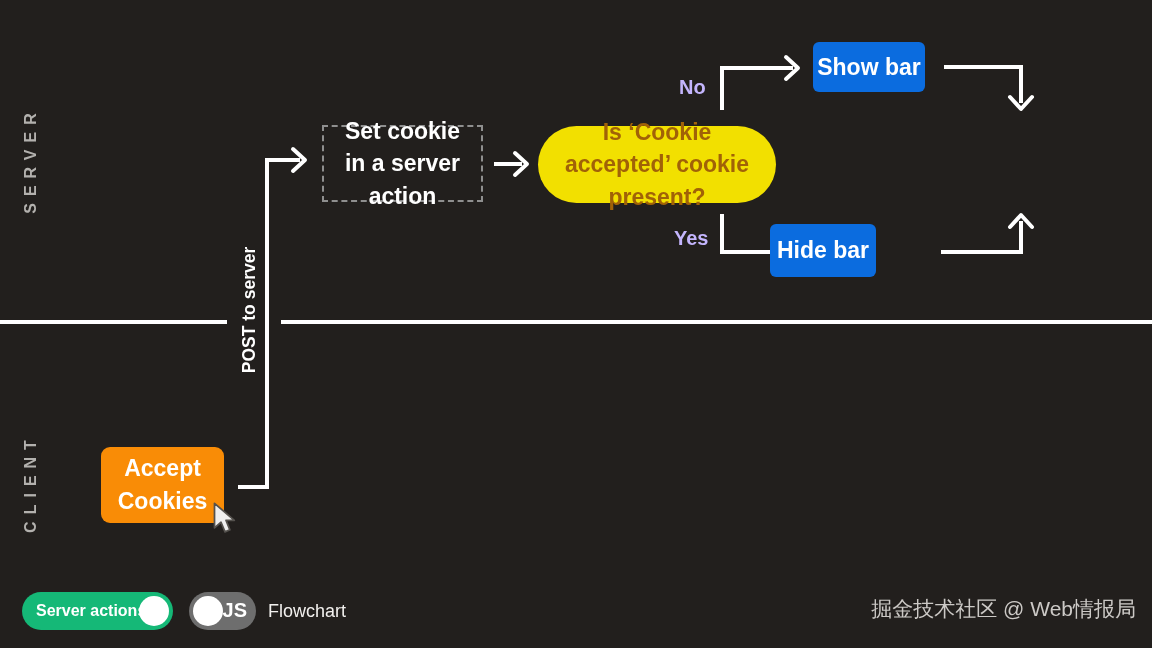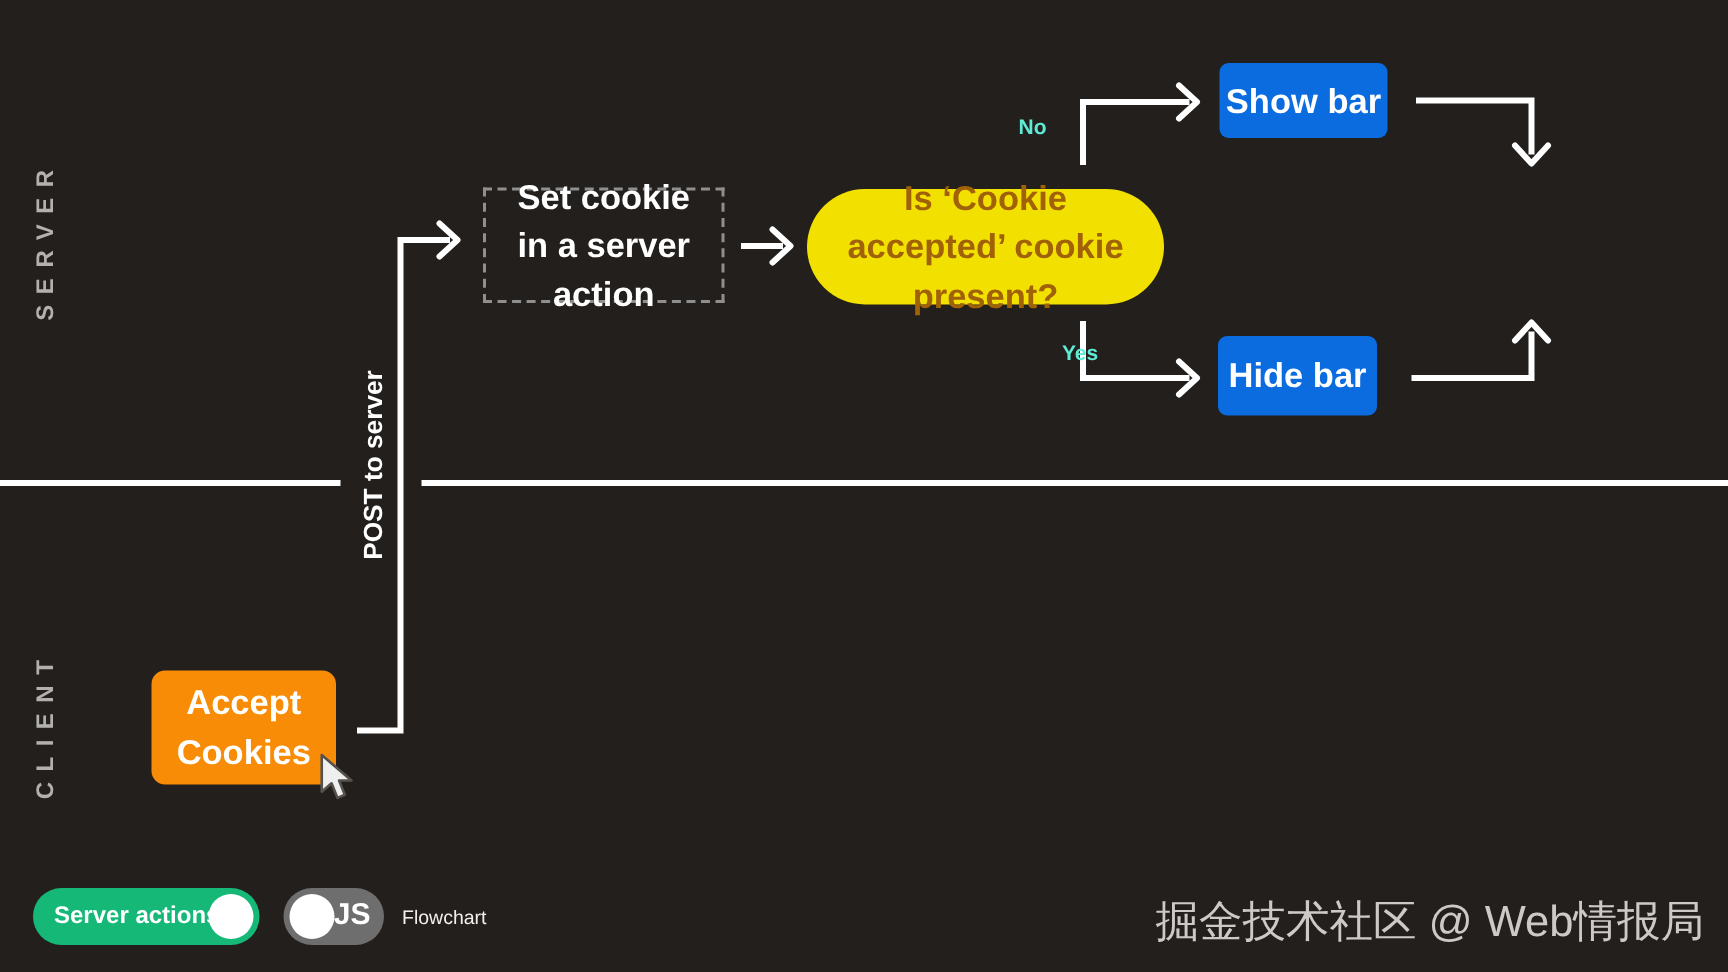--- a/index.html
+++ b/index.html
@@ -21,35 +21,35 @@
     text-align:center; font-weight:bold; font-size:23px; line-height:1.42;
   }
   .dashed { border:2px dashed var(--dashed_border,#8f8f8f); color:#fff; }
   .pill-yellow { background: var(--accent_yellow,#f2e000); color:#a16207; border-radius:40px; }
   .btn-blue   { background: var(--accent_blue,#0b6cdf); color:#fff; border-radius:6px; }
   .btn-orange { background: var(--accent_orange,#f98c06); color:#fff; border-radius:9px; }
 
   .vlabel { position:absolute; white-space:nowrap; transform:translate(-50%,-50%) rotate(-90deg); }
   .lane-label { font-weight:bold; font-size:16px; letter-spacing:7px; color:var(--lane_label,#b3b1ae); }
   .post-label { font-weight:bold; font-size:17.5px; color:#fff; }
-  .edge-label { position:absolute; color:#5eead4; font-weight:bold; font-size:14px; }
+  .edge-label { position:absolute; color:#c4b5fd; font-weight:bold; font-size:20px; }
 
   .toggle { position:absolute; top:592px; height:38px; border-radius:19px; }
   .toggle .knob { position:absolute; top:4px; width:30px; height:30px; border-radius:50%; background:#fff; }
   .toggle-green { left:22px; width:151px; background:var(--accent_green,#15b877); }
   .toggle-green .label { position:absolute; left:14px; top:0; height:38px; display:flex; align-items:center;
                          color:#fff; font-weight:bold; font-size:16px; }
   .toggle-green .knob { right:4px; }
   .toggle-gray { left:189px; width:67px; background:var(--toggle_gray,#6e6e6e); }
   .toggle-gray .knob { left:4px; }
   .toggle-gray .label { position:absolute; right:9px; top:0; height:37px; display:flex; align-items:center;
                         color:#fff; font-weight:bold; font-size:20px; }
   .flowchart-label { position:absolute; left:268px; top:592px; height:38px; display:flex; align-items:center;
-                     color:#f2f0ee; font-size:13px; }
-  .watermark { position:absolute; right:16px; top:595px; font-size:29px; color:var(--watermark_gray,#ccc9c6); }
+                     color:#f2f0ee; font-size:18px; }
+  .watermark { position:absolute; right:16px; top:595px; font-size:21px; color:var(--watermark_gray,#ccc9c6); }
   .cursor { position:absolute; left:211px; top:502px; }
 </style>
 </head>
 <body>
 
 <div class="stage">
 
   <svg class="connectors" aria-hidden="true">
 
     <path d="M0 322 H227"></path>
@@ -79,25 +79,25 @@
 
   <div class="node btn-orange" style="left:101px; top:447px; width:123px; height:76px; padding:0 10px;">Accept Cookies</div>
 
   <div class="vlabel post-label" style="left:249px; top:310px;">POST to server</div>
 
   <div class="node dashed" style="left:322px; top:125px; width:161px; height:77px; padding:0 12px;">Set cookie in a server action</div>
 
   <div class="node pill-yellow" style="left:538px; top:126px; width:238px; height:77px; padding:0 18px;">Is ‘Cookie accepted’ cookie present?</div>
 
   <div class="edge-label" style="left:679px; top:76px;">No</div>
-  <div class="edge-label" style="left:674px; top:227px;margin-left:34px;">Yes</div>
+  <div class="edge-label" style="left:674px; top:227px;">Yes</div>
 
   <div class="node btn-blue" style="left:813px; top:42px; width:112px; height:50px;">Show bar</div>
 
-  <div class="node btn-blue" style="left:812px; top:224px; width:106px; height:53px;">Hide bar</div>
+  <div class="node btn-blue" style="left:770px; top:224px; width:106px; height:53px;">Hide bar</div>
 
 
   <svg class="cursor" width="28" height="33" viewBox="0 0 24 28" aria-hidden="true">
     <path d="M3 1 L3 22 L8.6 17.2 L12 25.5 L16.2 23.7 L12.9 15.6 L20 15.6 Z" fill="#efefef" stroke="#55524e" stroke-width="1.5" stroke-linejoin="round"></path>
   </svg>
 
   <div class="toggle toggle-green">
     <span class="label">Server actions</span>
     <span class="knob"></span>
   </div>

